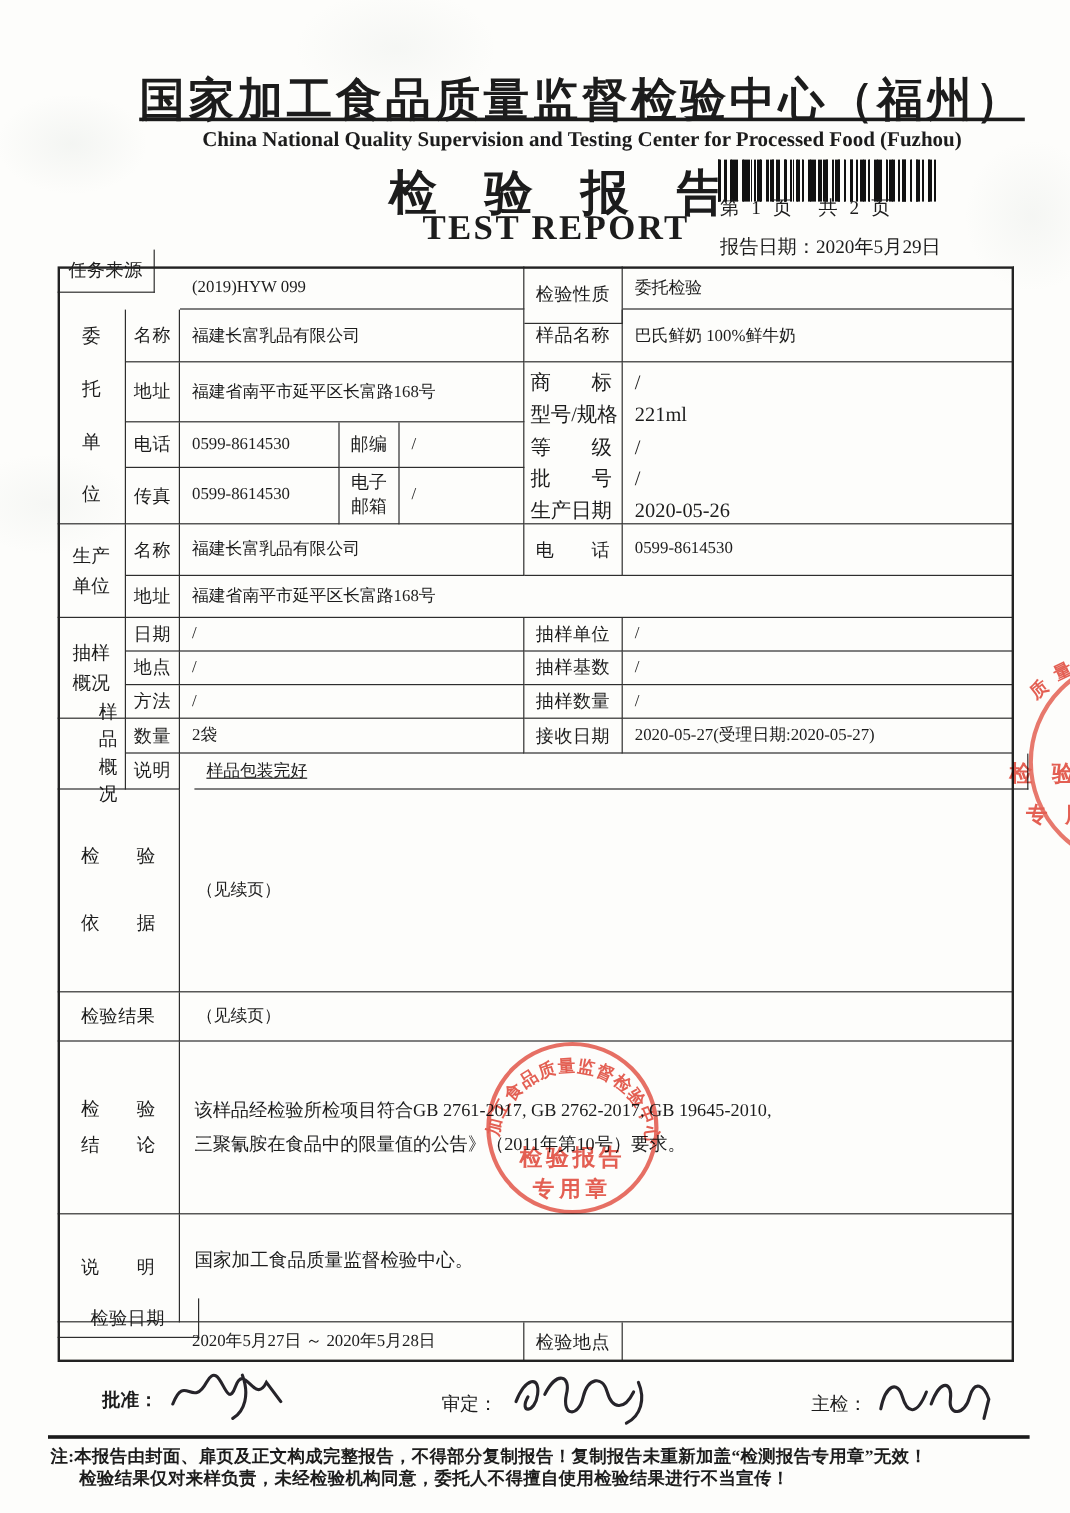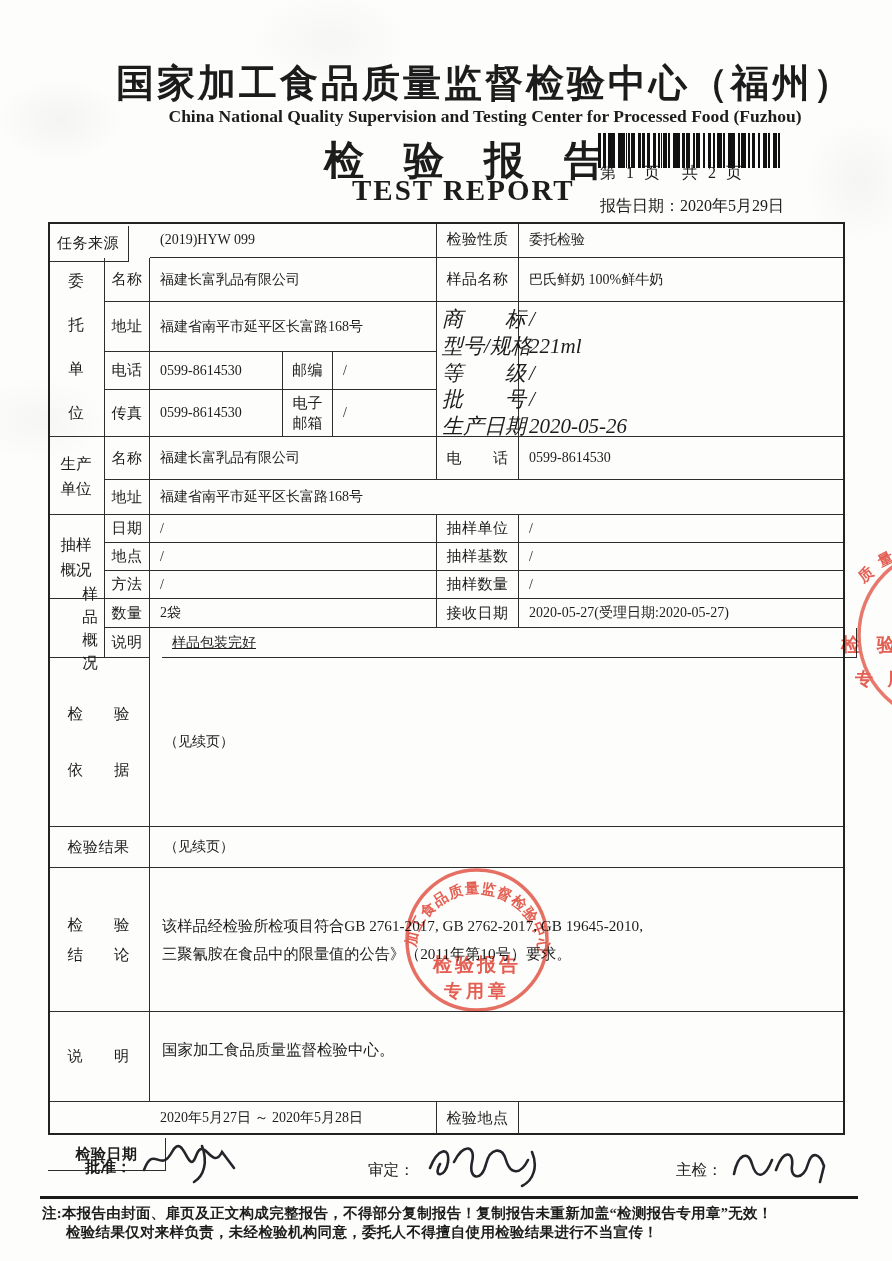--- a/index.html
+++ b/index.html
@@ -11,24 +11,24 @@
           radial-gradient(ellipse 80px 90px at 860px 180px, rgba(160,175,168,0.09), transparent 70%),
           radial-gradient(ellipse 100px 60px at 40px 420px, rgba(160,175,168,0.08), transparent 70%);}
   .c{position:absolute;box-sizing:border-box;}
   .cell{border-right:1.5px solid #2e2e2e;border-bottom:1.5px solid #2e2e2e;}
   .frame{border:2.5px solid #222;pointer-events:none;z-index:5;}
   .lbl{display:flex;align-items:center;justify-content:center;font-size:15px;letter-spacing:0.5px;text-align:center;}
   .val{display:flex;align-items:center;padding-left:10px;font-size:14px;}
   .vflex{display:flex;align-items:center;justify-content:center;}
   .v1{width:1.1em;word-break:break-all;line-height:44px;text-align:center;font-size:15.5px;}
   .v2{width:2.15em;word-break:break-all;line-height:25px;text-align:center;font-size:15.5px;}
-  .ml{line-height:26.8px;font-size:21px;font-style:italic;}
+  .ml{line-height:26.8px;font-size:17px;}
   .ml div{white-space:nowrap;}
   .biglbl{display:flex;flex-direction:column;align-items:center;justify-content:center;font-size:15.5px;}
-  .title-cn{font-weight:bold;font-size:38px;letter-spacing:3px;text-align:center;white-space:nowrap;}
+  .title-cn{font-weight:bold;font-size:38px;letter-spacing:3px;text-align:center;white-space:nowrap;text-decoration:underline;}
   .title-en{font-weight:bold;font-size:17.5px;text-align:center;white-space:nowrap;}
   .report-title{font-weight:bold;font-size:40px;white-space:nowrap;}
   .report-title-en{font-weight:bold;font-size:29px;letter-spacing:2px;white-space:nowrap;}
   .meta{font-size:16px;white-space:nowrap;}
   .pageinfo{font-size:16px;letter-spacing:3px;white-space:nowrap;}
   .barcode{background:
       repeating-linear-gradient(90deg,#111 0 2px,rgba(255,255,255,0) 2px 5px),
       repeating-linear-gradient(90deg,#111 0 3px,rgba(255,255,255,0) 3px 11px),
       repeating-linear-gradient(90deg,#111 0 1px,rgba(255,255,255,0) 1px 7px);
       background-color:#fdfdfb;}
@@ -48,23 +48,23 @@
   <div class="c report-title-en" style="left:352px;top:174px;">TEST REPORT</div>
   <div class="c barcode" style="left:598px;top:133px;width:182px;height:35px;"></div>
   <div class="c pageinfo" style="left:600px;top:163px;">第 1 页　共 2 页</div>
 
   <div class="c meta" style="left:600px;top:196px;">
     <span>报告日期：</span><span>2020年5月29日</span>
   </div>
 
   <div class="c frame" style="left:48px;top:222px;width:797px;height:913px;"></div>
 
-  <div class="c cell lbl" style="left:48px;top:226px;width:81px;height:36px;">任务来源</div>
+  <div class="c cell lbl" style="left:48px;top:208px;width:81px;height:36px;">任务来源</div>
   <div class="c cell val" style="left:150px;top:222px;width:287px;height:36px;">(2019)HYW 099</div>
-  <div class="c cell lbl" style="left:437px;top:222px;width:82px;height:36px;text-align:right;">检验性质</div>
+  <div class="c cell lbl" style="left:437px;top:222px;width:82px;height:48px;text-align:right;">检验性质</div>
   <div class="c cell val" style="left:519px;top:222px;width:326px;height:36px;">委托检验</div>
 
   <div class="c cell vflex" style="left:48px;top:258px;width:57px;height:179px;">
       <div class="v1">委托单位</div>
     </div>
   <div class="c cell lbl" style="left:105px;top:258px;width:45px;height:44px;">名称</div>
   <div class="c cell val" style="left:150px;top:258px;width:287px;height:44px;">福建长富乳品有限公司</div>
   <div class="c cell lbl" style="left:105px;top:302px;width:45px;height:50px;">地址</div>
   <div class="c cell val" style="left:150px;top:302px;width:287px;height:50px;">福建省南平市延平区长富路168号</div>
   <div class="c cell lbl" style="left:105px;top:352px;width:45px;height:38px;">电话</div>
@@ -145,21 +145,21 @@
     <div>结　　论</div>
   </div>
   <div class="c cell" style="left:150px;top:868px;width:695px;height:144px;display:flex;flex-direction:column;justify-content:center;padding-left:12px;line-height:27.5px;font-size:15.2px;">
     <div>该样品经检验所检项目符合GB 2761-2017, GB 2762-2017, GB 19645-2010,</div>
     <div>三聚氰胺在食品中的限量值的公告》（2011年第10号）要求。</div>
   </div>
 
   <div class="c cell lbl" style="left:48px;top:1012px;width:102px;height:90px;">说　　明</div>
   <div class="c cell" style="left:150px;top:1012px;width:695px;height:90px;padding:28px 0 0 12px;font-size:15.5px;">国家加工食品质量监督检验中心。</div>
 
-  <div class="c cell lbl" style="left:48px;top:1138px;width:118px;height:33px;font-weight:bold;">检验日期</div>
+  <div class="c cell lbl" style="left:48px;top:1082px;width:118px;height:33px;">检验日期</div>
   <div class="c cell val" style="left:150px;top:1102px;width:287px;height:33px;">2020年5月27日 ～ 2020年5月28日</div>
   <div class="c cell lbl" style="left:437px;top:1102px;width:82px;height:33px;">检验地点</div>
 
   <div class="c siglabel" style="left:85px;top:1157px;font-weight:bold;">批准：</div>
   <svg class="c" style="left:136px;top:1136px;" width="110" height="52" viewBox="0 0 110 52">
     <path d="M8,34 C18,8 24,38 36,16 S52,42 60,20 S76,36 86,16 L98,32 M66,10 C72,26 68,40 58,46" stroke="#26242a" stroke-width="2.6" fill="none" stroke-linecap="round"></path>
   </svg>
   <div class="c siglabel" style="left:368px;top:1160px;">审定：</div>
   <svg class="c" style="left:424px;top:1136px;" width="120" height="58" viewBox="0 0 120 58">
     <path d="M6,32 C14,12 26,10 24,26 C22,42 8,42 16,28 M30,26 C40,6 52,10 48,26 C44,44 58,46 62,28 C66,12 78,10 82,24 C86,38 96,40 104,24 M108,16 C114,30 110,44 98,50" stroke="#26242a" stroke-width="2.6" fill="none" stroke-linecap="round"></path>

